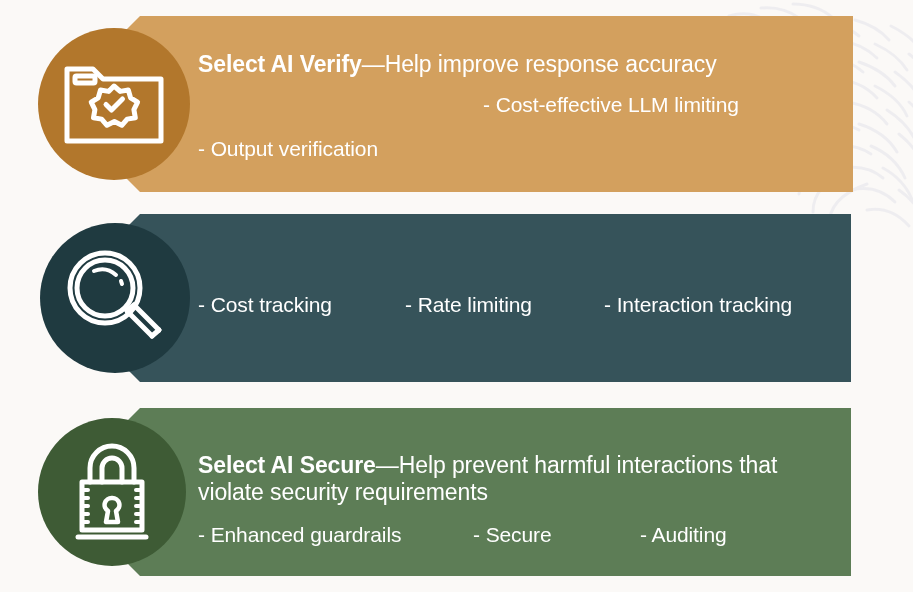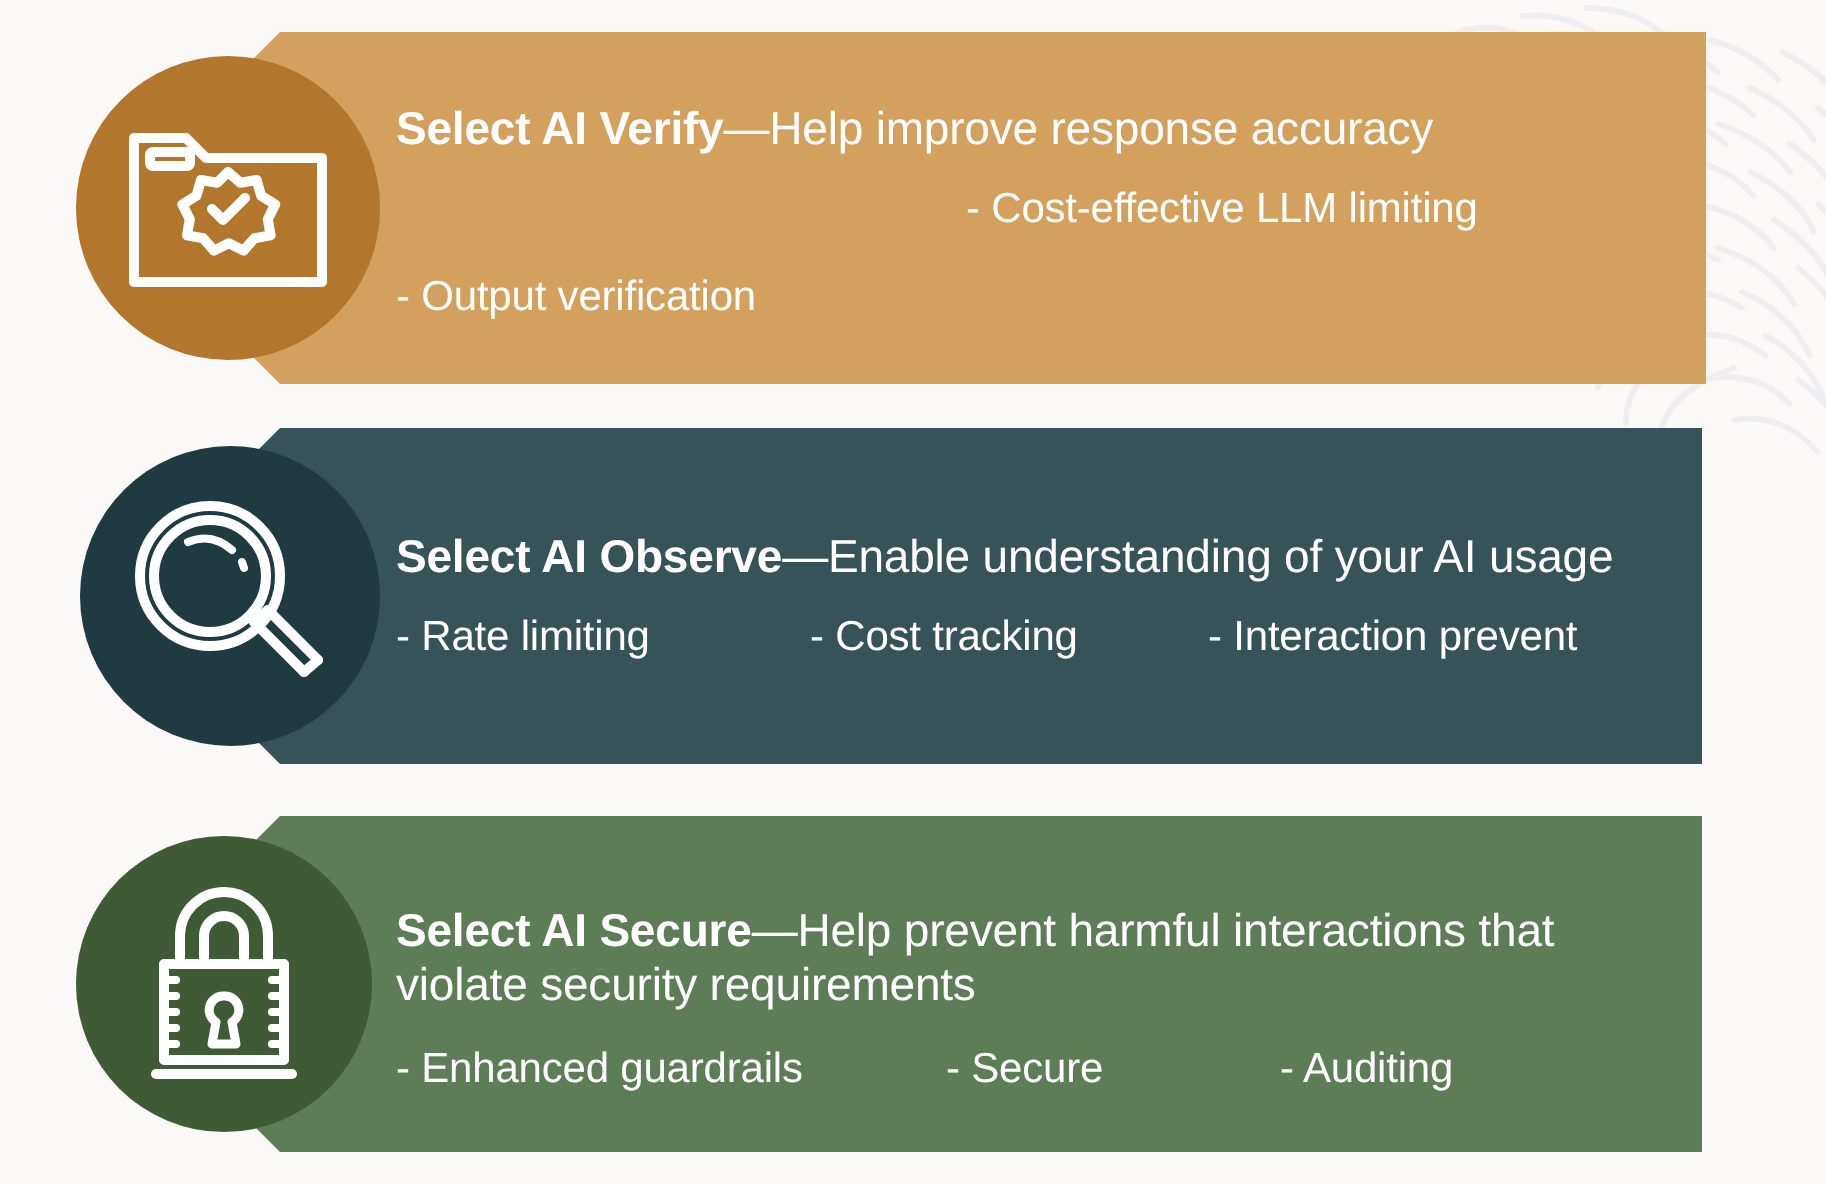--- a/index.html
+++ b/index.html
@@ -198,27 +198,24 @@
         <path d="M57 34 l1 3" stroke-width="4"></path>
         <path d="M63 64 L88 89" stroke-width="5"></path>
         <path d="M70 58 L95 83" stroke-width="5"></path>
         <path d="M88 89 L95 83" stroke-width="5"></path>
         <path d="M63 64 L70 58" stroke-width="5"></path>
       </g>
     </svg>
   </div>
 
   <div class="content">
-    <div class="headline">
-      <span class="title">Select AI Observe</span><span class="desc">—</span><span class="desc">Enable understanding of your AI usage</span>
-    </div>
     <div class="subitems">
+      <span class="subitem">- Cost tracking</span>
       <span class="subitem">- Rate limiting</span>
-      <span class="subitem">- Cost tracking</span>
-      <span class="subitem">- Interaction prevent</span>
+      <span class="subitem">- Interaction tracking</span>
     </div>
   </div>
 </div>
 
 <div class="row" id="row-2">
   <div class="bar" style="background: rgb(93, 125, 86);"></div>
 
   <div class="badge" style="background: rgb(62, 91, 53);">
     <svg width="92" height="104" viewBox="0 0 92 104">
       <g fill="none" stroke="#ffffff" stroke-linecap="round" stroke-linejoin="round">

